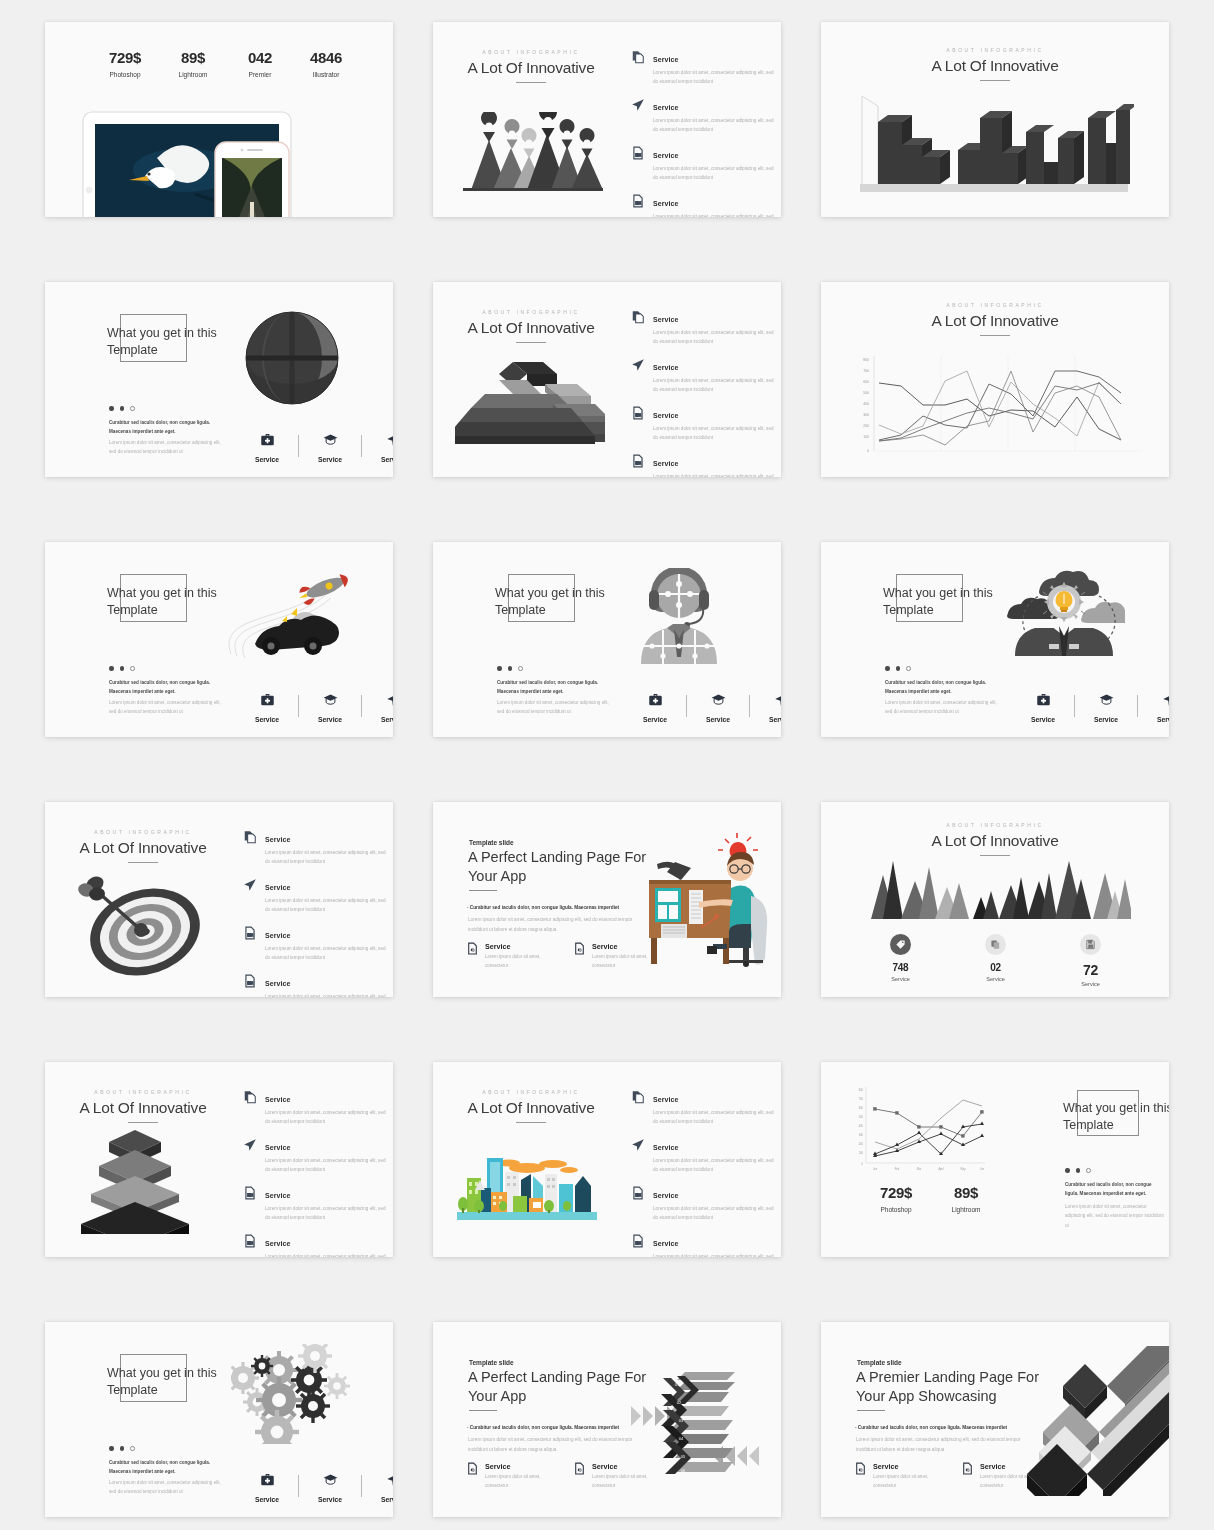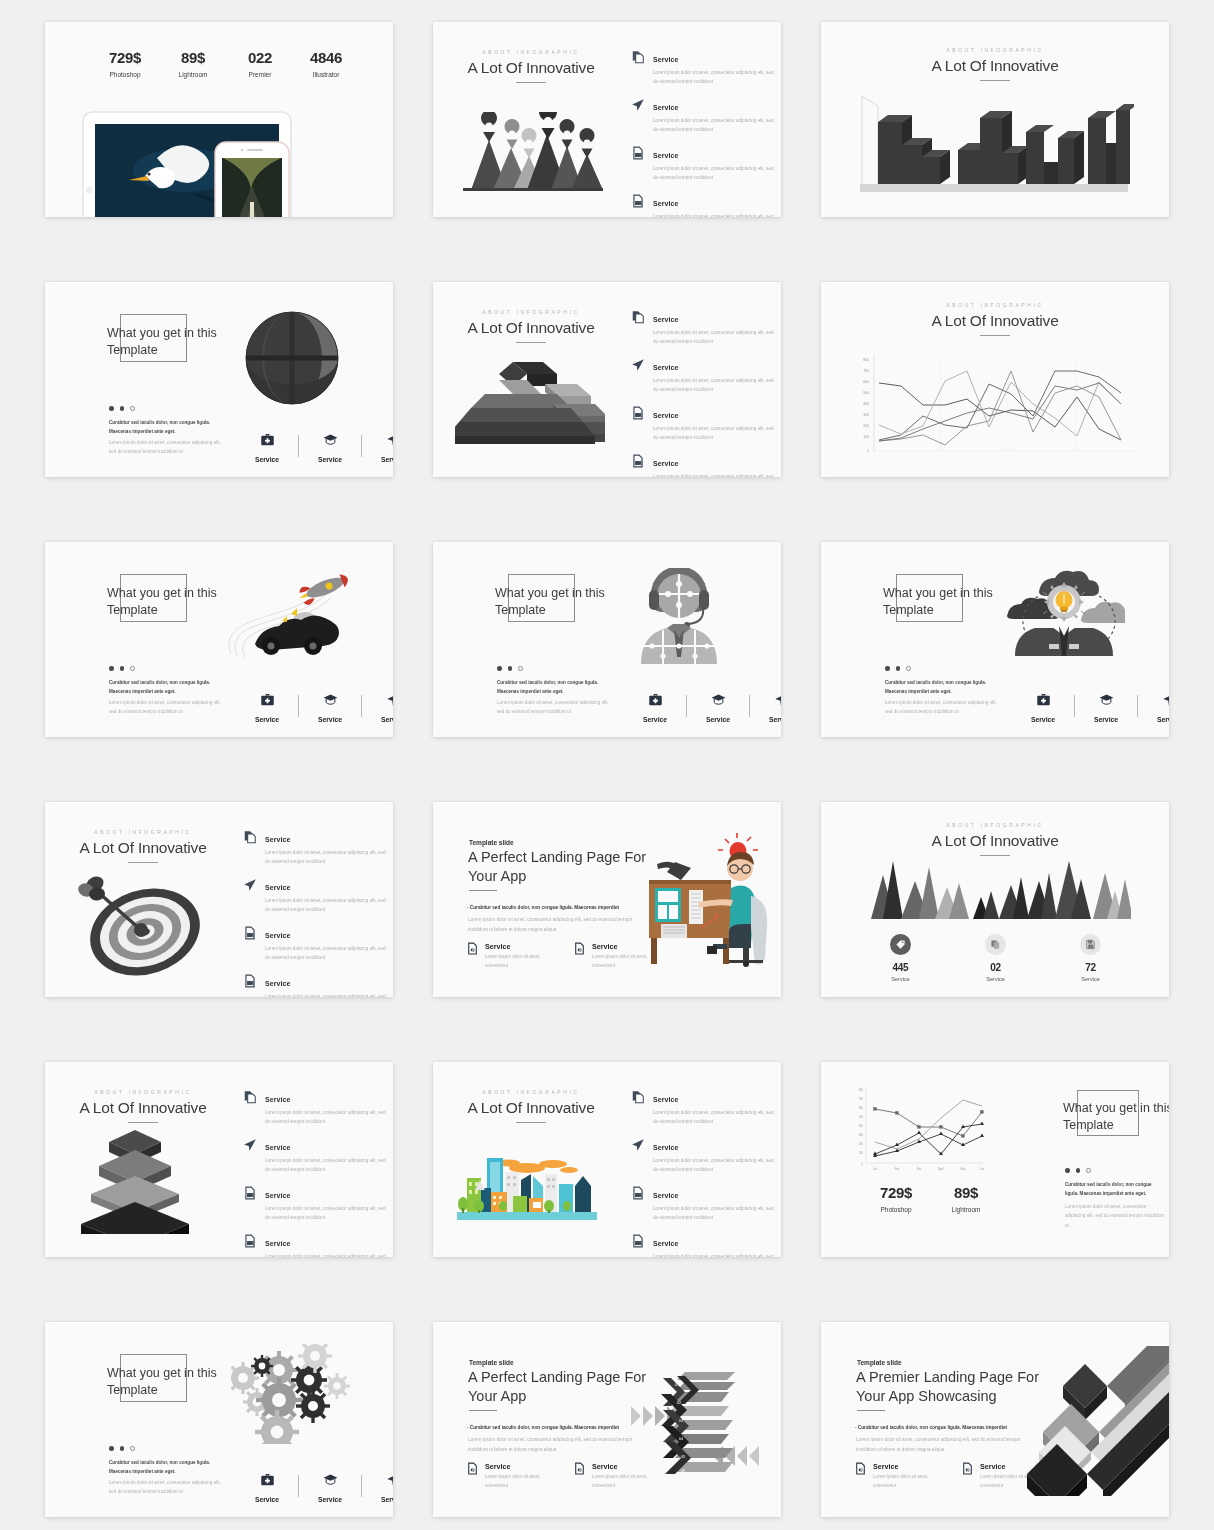--- a/index.html
+++ b/index.html
@@ -103,21 +103,21 @@
     <div class="stats" style="position:absolute;left:46px;top:27px;gap:0;">
       <div class="stat" style="width:68px">
         <div class="stat-num">729$</div>
         <div class="stat-lbl">Photoshop</div>
       </div>
       <div class="stat" style="width:68px">
         <div class="stat-num">89$</div>
         <div class="stat-lbl">Lightroom</div>
       </div>
       <div class="stat" style="width:66px">
-        <div class="stat-num">022</div>
+        <div class="stat-num">042</div>
         <div class="stat-lbl">Premier</div>
       </div>
       <div class="stat" style="width:66px">
         <div class="stat-num">4846</div>
         <div class="stat-lbl">Illustrator</div>
       </div>
     </div>
     <svg class="art" style="position:absolute;left:20px;top:88px" width="310" height="115" viewBox="0 0 310 115">
       <rect x="18" y="2" width="208" height="150" rx="9" fill="#fff" stroke="#dcdcdc" stroke-width="1.2"></rect>
       <rect x="30" y="14" width="184" height="125" fill="#123246"></rect>
@@ -788,42 +788,42 @@
       </g>
     </svg>
     <div style="position:absolute;left:32px;top:132px;display:flex;width:286px">
       <div style="width:95px;text-align:center">
         <div style="width:21px;height:21px;border-radius:50%;background:#5d5d5d;margin:0 auto 7px;display:flex;align-items:center;justify-content:center">
           <svg viewBox="0 0 24 24" width="11" height="11" fill="#f6f6f6">
               <path d="M3 12 L12 3 h9 v9 l-9 9z"></path>
               <circle cx="17" cy="7" r="1.8" fill="#5d5d5d"></circle>
             </svg>
         </div>
-        <div class="stat-num" style="font-size:10px">445</div>
+        <div class="stat-num" style="font-size:10px">748</div>
         <div class="stat-lbl" style="font-size:5.6px;margin-top:3px;color:#555">Service</div>
       </div>
       <div style="width:95px;text-align:center">
         <div style="width:21px;height:21px;border-radius:50%;background:#e6e6e6;margin:0 auto 7px;display:flex;align-items:center;justify-content:center">
           <svg viewBox="0 0 24 24" width="11" height="11" fill="#777">
               <rect x="3" y="3" width="12" height="14" rx="1.5"></rect>
               <rect x="8" y="7" width="12" height="14" rx="1.5" fill="#aaa"></rect>
             </svg>
         </div>
         <div class="stat-num" style="font-size:10px">02</div>
         <div class="stat-lbl" style="font-size:5.6px;margin-top:3px;color:#555">Service</div>
       </div>
       <div style="width:95px;text-align:center">
         <div style="width:21px;height:21px;border-radius:50%;background:#e6e6e6;margin:0 auto 7px;display:flex;align-items:center;justify-content:center">
           <svg viewBox="0 0 24 24" width="11" height="11" fill="none" stroke="#777" stroke-width="2">
               <path d="M4 3h13l3 3v15H4z"></path>
               <rect x="8" y="3" width="7" height="6" fill="#777"></rect>
               <rect x="8" y="13" width="9" height="6" fill="#777"></rect>
             </svg>
         </div>
-        <div class="stat-num" style="font-size:10px">72</div>
+        <div class="stat-num" style="font-size:14px">72</div>
         <div class="stat-lbl" style="font-size:5.6px;margin-top:3px;color:#555">Service</div>
       </div>
     </div>
   </div>
 
   <div class="slide">
     <div style="position:absolute;left:28px;top:27px;width:140px">
       <div class="eyebrow">ABOUT INFOGRAPHIC</div>
       <div class="bigtitle">A Lot Of Innovative</div>
       <div class="rule"></div>

